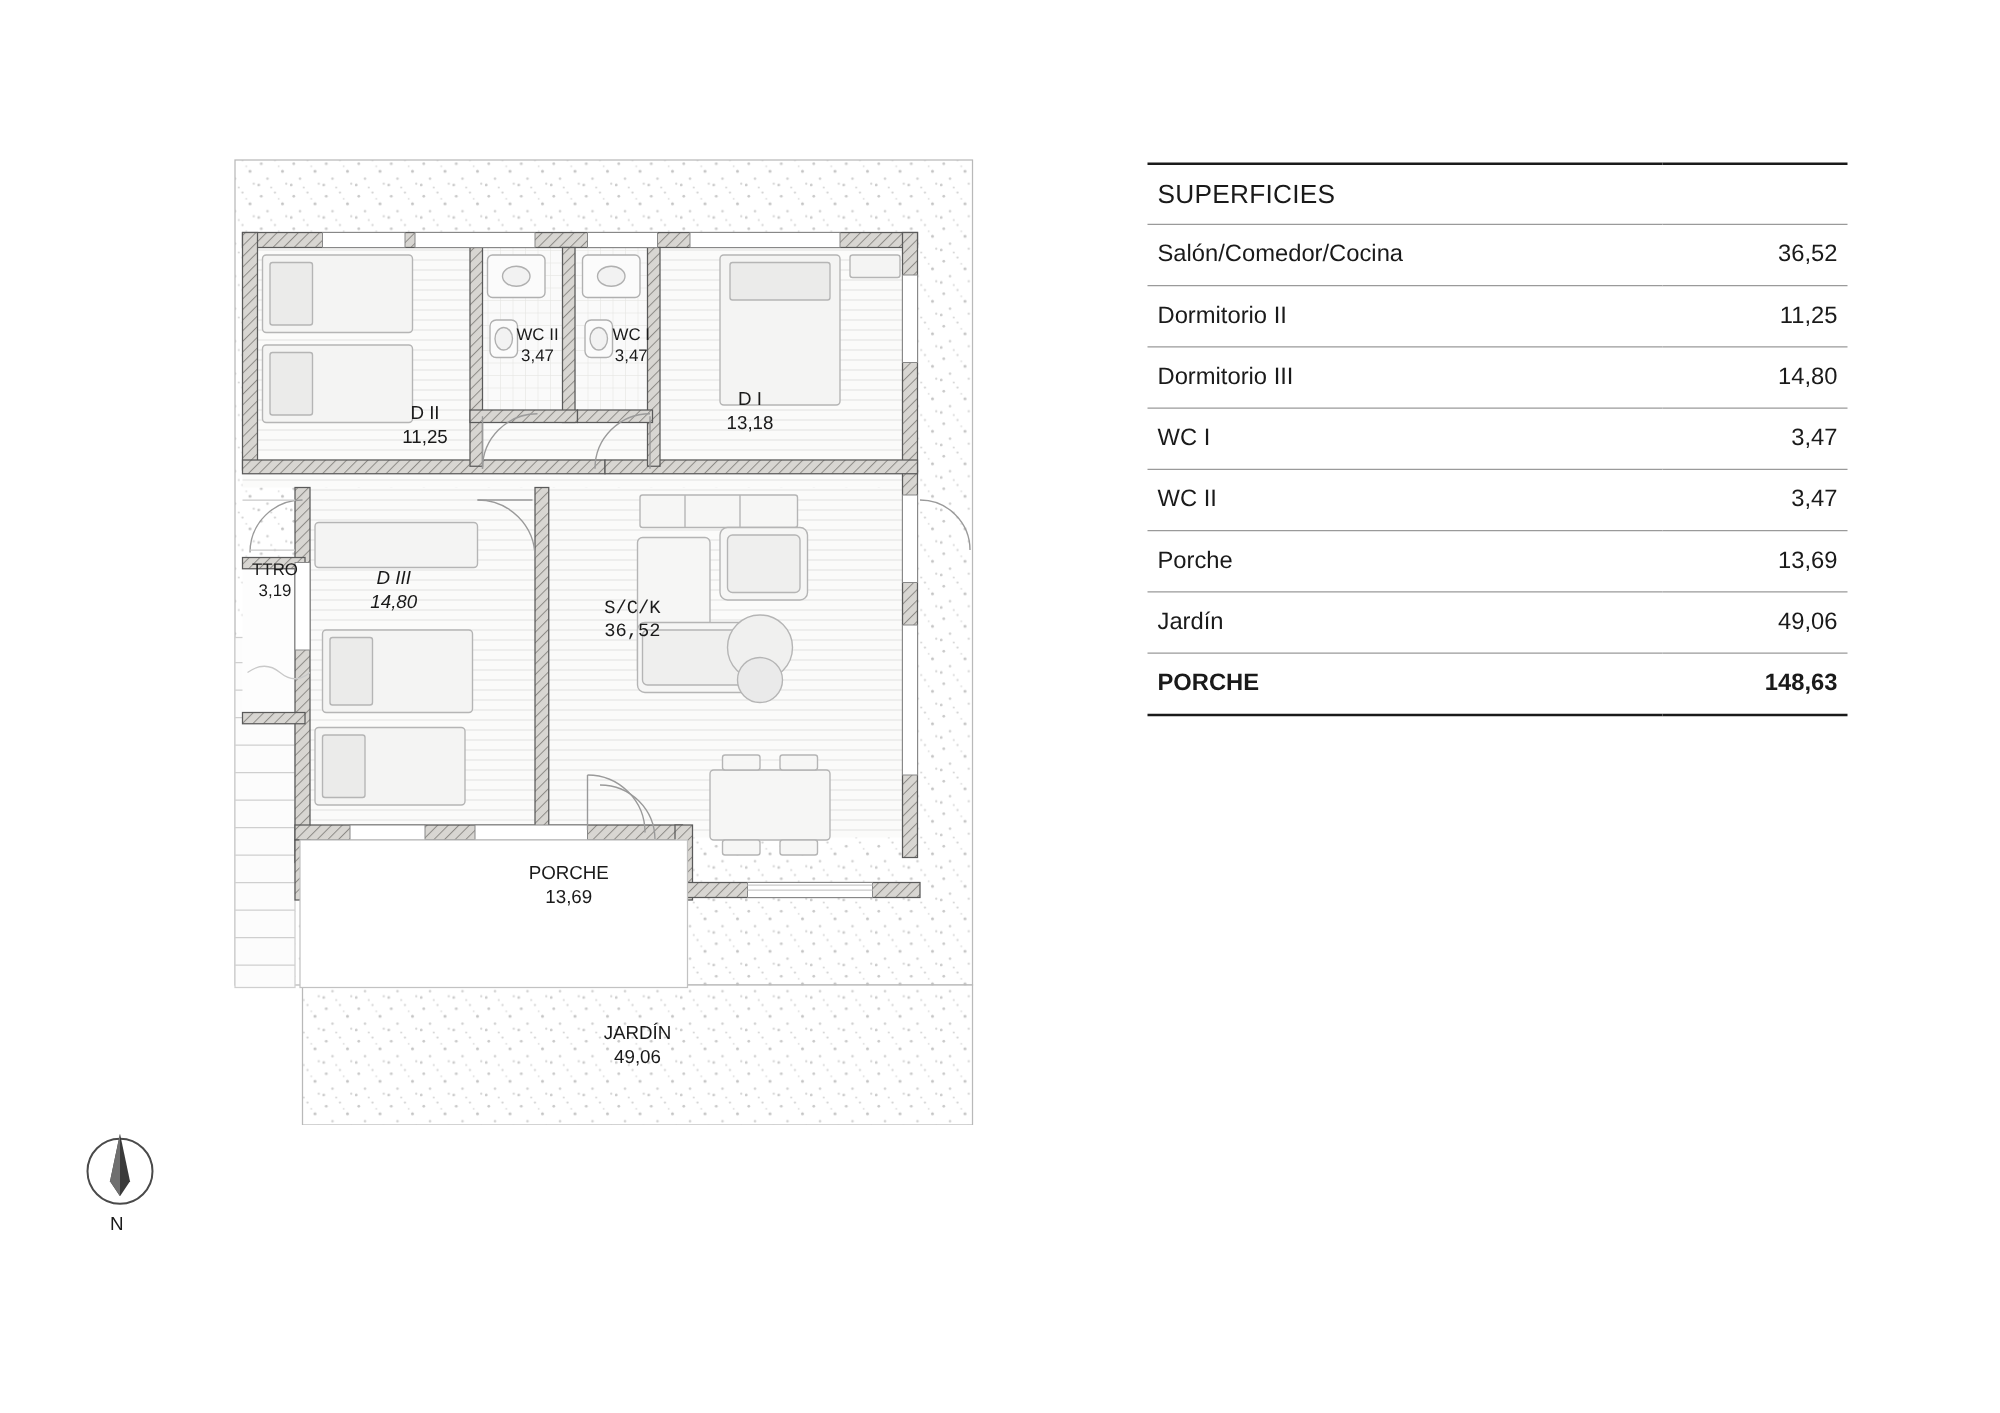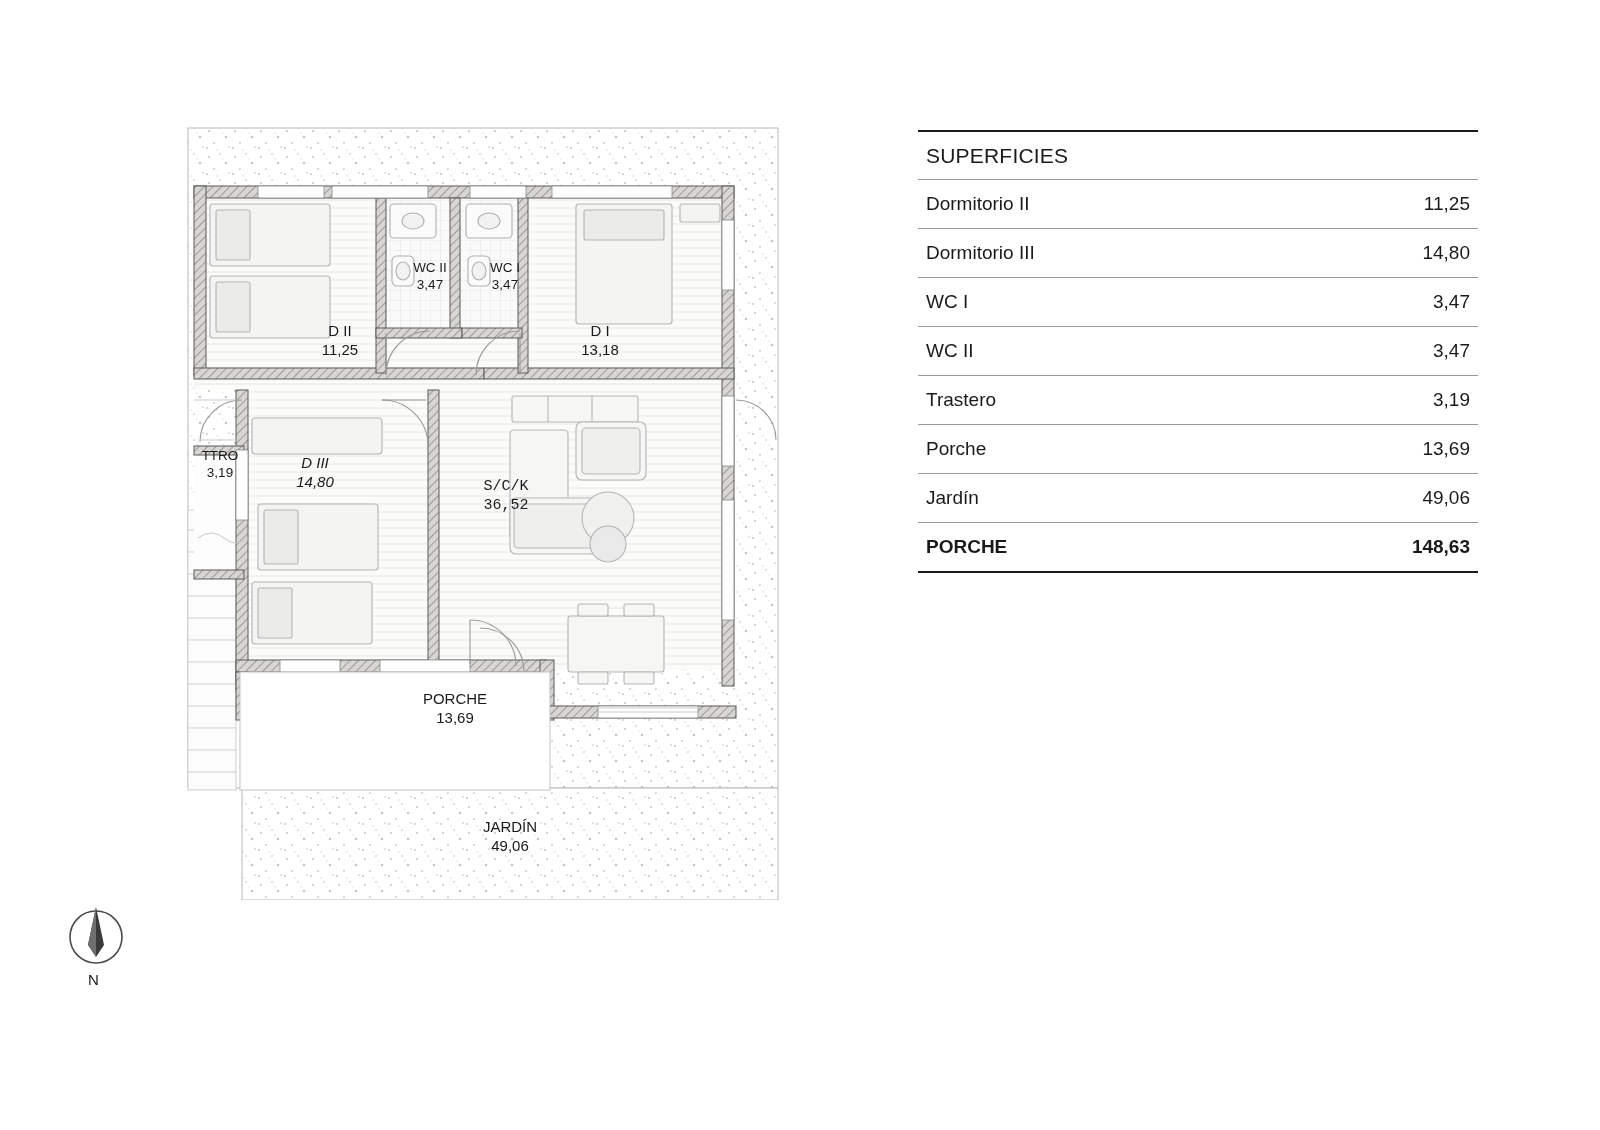--- a/index.html
+++ b/index.html
@@ -284,21 +284,21 @@
     <span class="area">3,47</span>
   </div>
   <div class="plan-label small" style="left:285px; top:160px; width:80px;">
     <span class="name">WC I</span>
     <span class="area">3,47</span>
   </div>
   <div class="plan-label" style="left:115px; top:222px; width:90px;">
     <span class="name">D II</span>
     <span class="area">11,25</span>
   </div>
-  <div class="plan-label" style="left:375px; top:222px; width:90px;">
+  <div class="plan-label" style="left:375px; top:211px; width:90px;">
     <span class="name">D I</span>
     <span class="area">13,18</span>
   </div>
   <div class="plan-label small" style="left:0px; top:348px; width:80px;">
     <span class="name">TTRO</span>
     <span class="area">3,19</span>
   </div>
   <div class="plan-label" style="left:90px; top:354px; width:90px;font-style:italic;">
     <span class="name">D III</span>
     <span class="area">14,80</span>
@@ -327,38 +327,38 @@
 </div>
 
 <div id="surfaces">
   <table class="tbl">
     <tbody>
       <tr class="title-row">
         <td colspan="2">SUPERFICIES</td>
       </tr>
 
       <tr>
+        <td>Salón/Comedor/Cocina</td>
+        <td class="val">36,52</td>
+      </tr>
+      <tr>
         <td>Dormitorio II</td>
         <td class="val">11,25</td>
       </tr>
       <tr>
         <td>Dormitorio III</td>
         <td class="val">14,80</td>
       </tr>
       <tr>
         <td>WC I</td>
         <td class="val">3,47</td>
       </tr>
       <tr>
         <td>WC II</td>
         <td class="val">3,47</td>
-      </tr>
-      <tr>
-        <td>Trastero</td>
-        <td class="val">3,19</td>
       </tr>
       <tr>
         <td>Porche</td>
         <td class="val">13,69</td>
       </tr>
       <tr>
         <td>Jardín</td>
         <td class="val">49,06</td>
       </tr>
 

